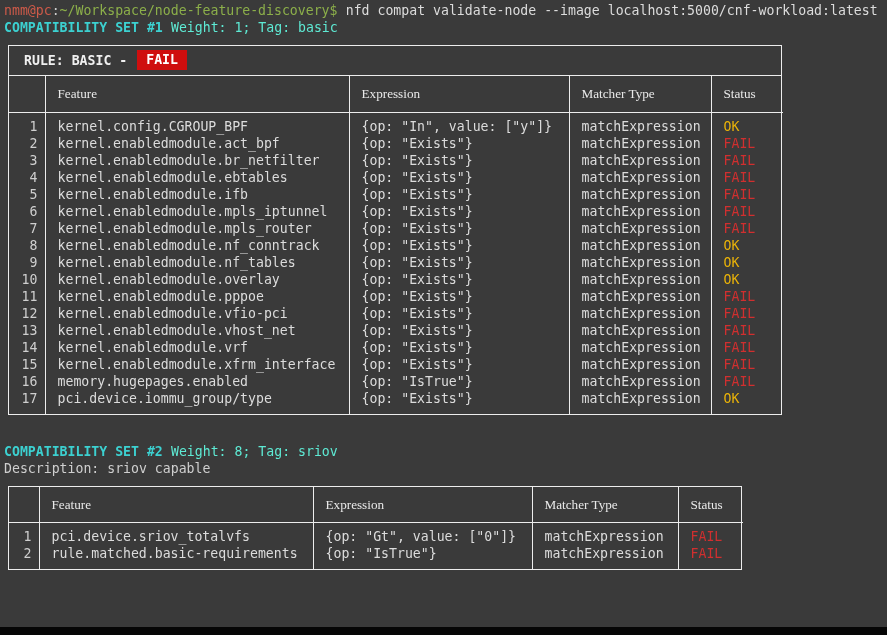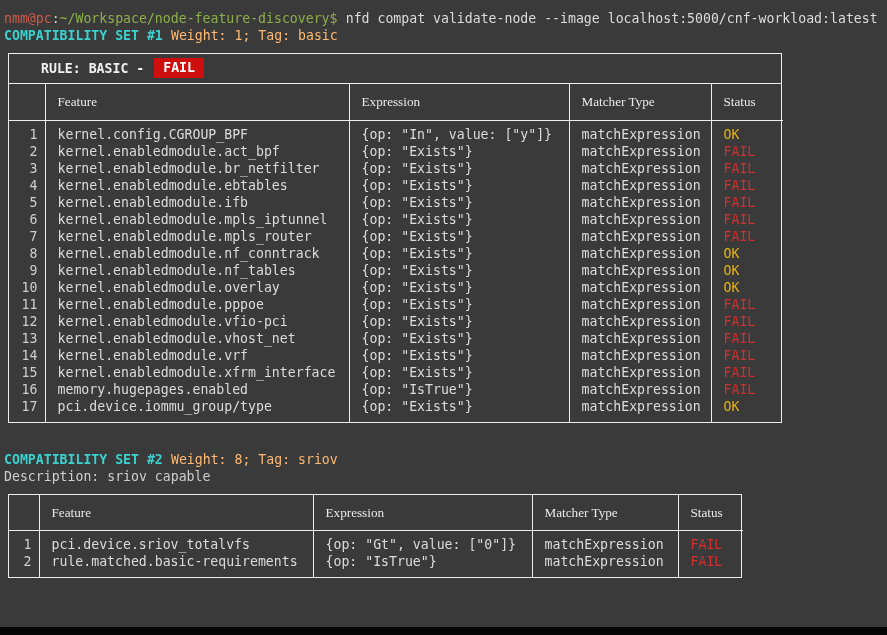--- a/index.html
+++ b/index.html
@@ -10,48 +10,48 @@
     font-size: 13.2px;
     line-height: 17px;
     color: #dadada;
     overflow: hidden;
   }
   .screen {
     position: relative;
     width: 887px;
     height: 635px;
     background: #3a3a3a;
-    padding: 10px 0 0 4px;
+    padding: 2px 0 0 4px;
     overflow: hidden;
   }
   .line { white-space: pre; height: 17px; }
   .user   { color: #cd5a49; }
   .sep    { color: #cfcfcf; }
   .path   { color: #8caf4a; }
   .cmd    { color: #dcdcdc; margin-left: 8.2px; }
   .set-title { color: #3cd1d1; font-weight: bold; }
-  .set-meta  { color: #fdba74; margin-left: 8.2px; }
+  .set-meta  { color: #5eead4; margin-left: 8.2px; }
   .desc      { color: #cfcfcf; }
 
   .rule-table {
     border: 1px solid #ededed;
     margin-top: 9px;
     margin-left: 4px;
     background: #3a3a3a;
   }
   .rule-table.t1 { width: 774px; margin-bottom: 28px; }
   .rule-table.t2 { width: 734px; }
   .rule-bar {
     height: 30px;
     line-height: 30px;
     border-bottom: 1px solid #ededed;
     padding-left: 15px;
     white-space: pre;
   }
-  .rule-label { color: #f0f0f0; font-weight: bold; margin-left: 17px; }
+  .rule-label { color: #f0f0f0; font-weight: bold; }
   .badge {
     display: inline-block;
     background: #cf0e0e;
     color: #ffffff;
     font-weight: bold;
     padding: 0 9px;
     margin-left: 10px;
     height: 20px;
     line-height: 20px;
     vertical-align: 1px;

